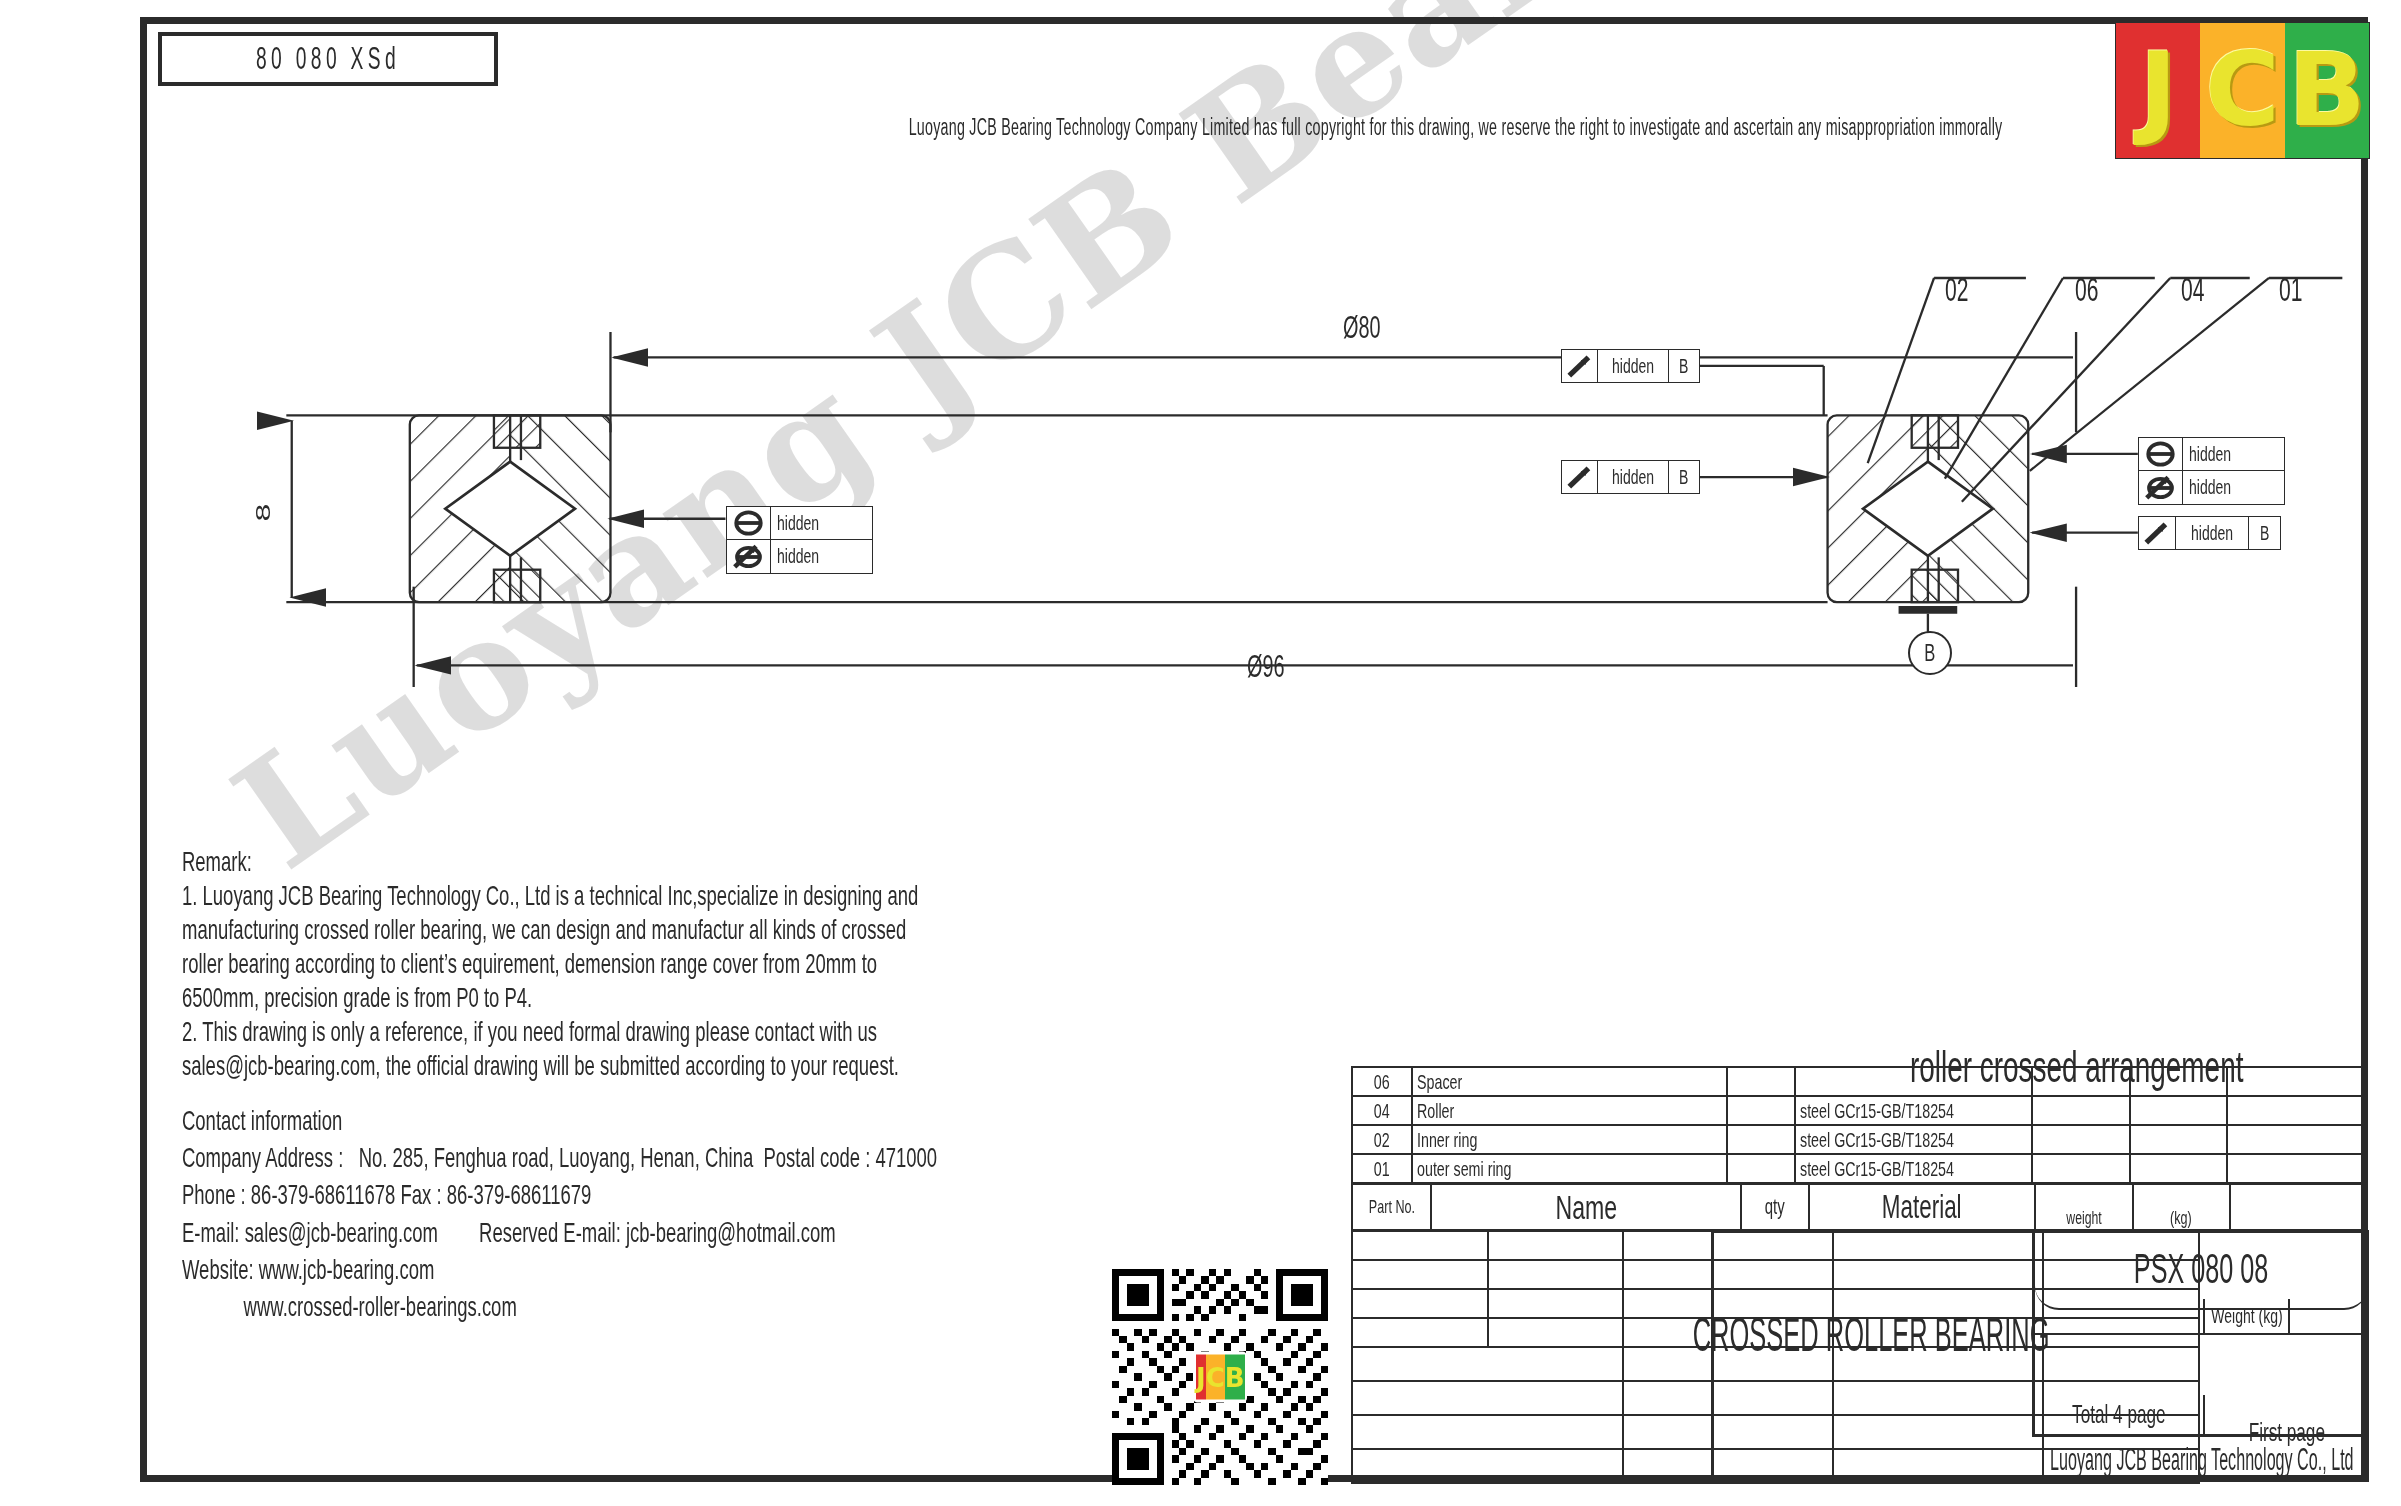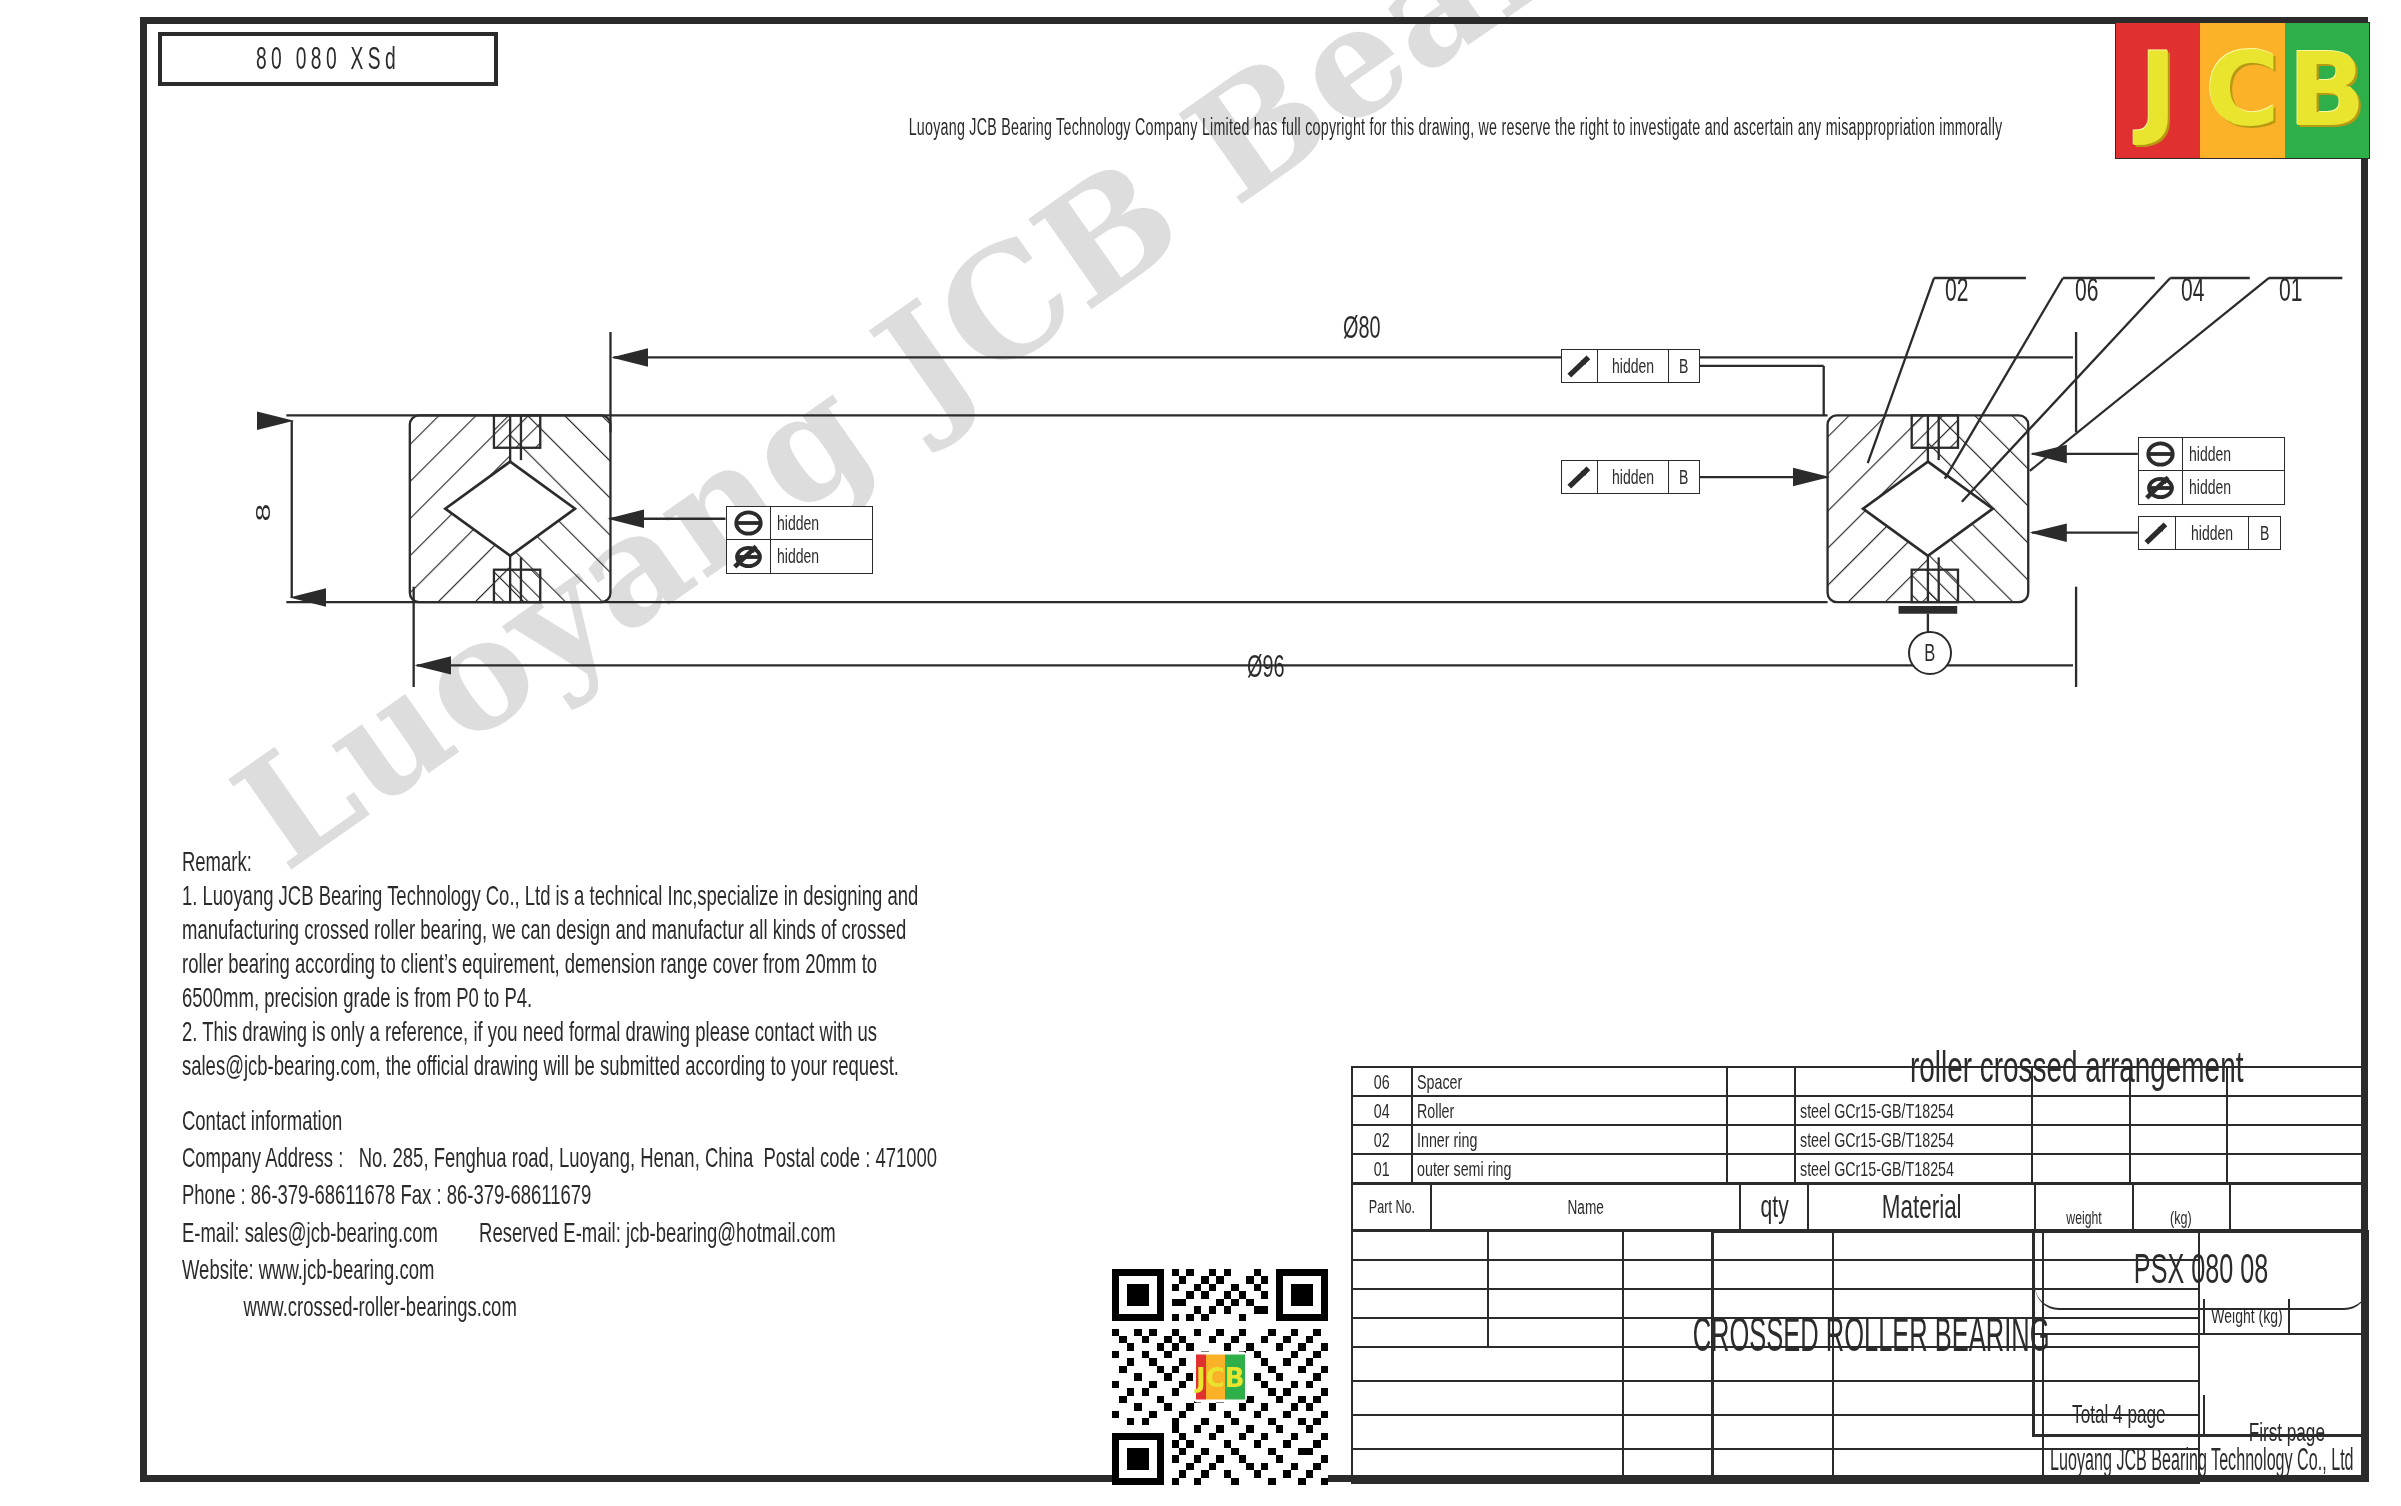--- a/index.html
+++ b/index.html
@@ -751,22 +751,22 @@
       <td></td>
       <td></td>
     </tr>
   </tbody>
     </table>
 
   <table class="grid" style="left:1351px; top:1183px; width:1017px;">
     <tbody>
         <tr>
       <td class="ctr" style="width:60px; height:46px; font-size:18.5px"><span>Part No.</span></td>
-      <td class="ctr" style="width:318px; font-size:20px"><span>Name</span></td>
-      <td class="ctr" style="width:69px; font-size:31px"><span>qty</span></td>
+      <td class="ctr" style="width:318px; font-size:34px"><span>Name</span></td>
+      <td class="ctr" style="width:69px; font-size:22px"><span>qty</span></td>
       <td class="ctr" style="width:230px; font-size:33px"><span>Material</span></td>
       <td class="ctr" style="width:99px; font-size:18px; vertical-align:bottom"><span>weight</span></td>
       <td class="ctr" style="width:99px; font-size:18.5px; vertical-align:bottom"><span>(kg)</span></td>
       <td style="width:142px"></td>
     </tr>
   </tbody>
     </table>
 
   <table class="grid" style="left:1351px; top:1230px; width:849px;">
     <tbody>

